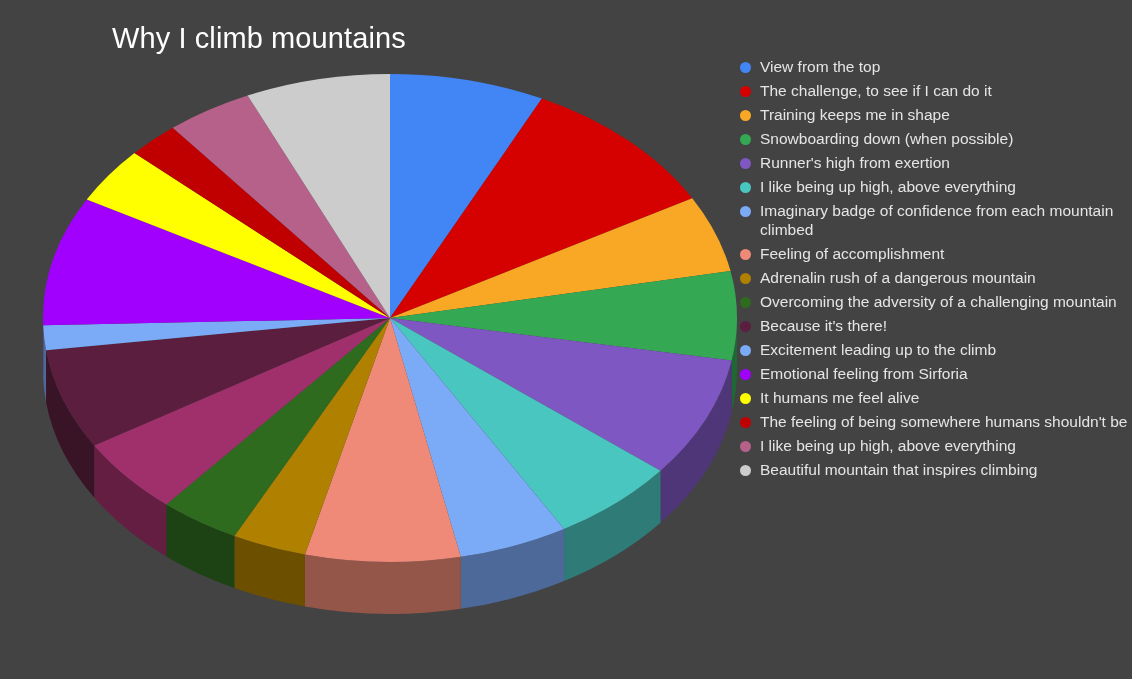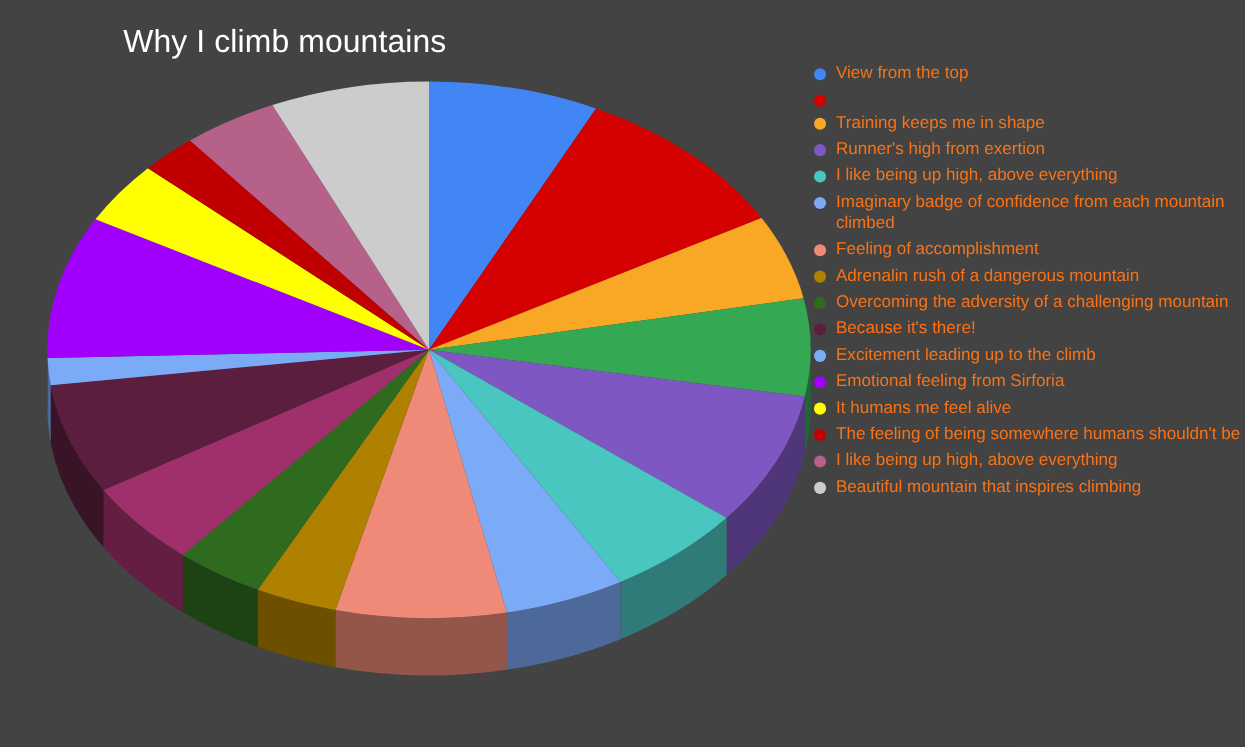--- a/index.html
+++ b/index.html
@@ -51,21 +51,21 @@
     width: 11px;
     height: 11px;
     border-radius: 50%;
     flex: 0 0 11px;
     margin-top: 5px;
     margin-right: 9px;
   }
   .legend-label {
     font-size: 15.5px;
     line-height: 19px;
-    color: #f97316;
+    color: #e5e5e5;
     font-family: "Liberation Sans", sans-serif;
   }
 </style>
 </head>
 <body>
 
 <div id="chart-root">
 
   <div id="chart-title">Why I climb mountains</div>
 
@@ -125,26 +125,31 @@
       </g>
   </svg>
 
   <div id="legend">
       <div class="legend-row">
         <div class="legend-swatch" style="background: rgb(66, 133, 244);"></div>
         <div class="legend-label">View from the top</div>
       </div>
       <div class="legend-row">
         <div class="legend-swatch" style="background: rgb(213, 0, 0);"></div>
+        <div class="legend-label">The challenge, to see if I can do it</div>
       </div>
       <div class="legend-row">
         <div class="legend-swatch" style="background: rgb(249, 168, 37);"></div>
         <div class="legend-label">Training keeps me in shape</div>
       </div>
       <div class="legend-row">
+        <div class="legend-swatch" style="background: rgb(52, 168, 83);"></div>
+        <div class="legend-label">Snowboarding down (when possible)</div>
+      </div>
+      <div class="legend-row">
         <div class="legend-swatch" style="background: rgb(126, 87, 194);"></div>
         <div class="legend-label">Runner's high from exertion</div>
       </div>
       <div class="legend-row">
         <div class="legend-swatch" style="background: rgb(74, 198, 192);"></div>
         <div class="legend-label">I like being up high, above everything</div>
       </div>
       <div class="legend-row">
         <div class="legend-swatch" style="background: rgb(123, 170, 247);"></div>
         <div class="legend-label">Imaginary badge of confidence from each mountain climbed</div>

